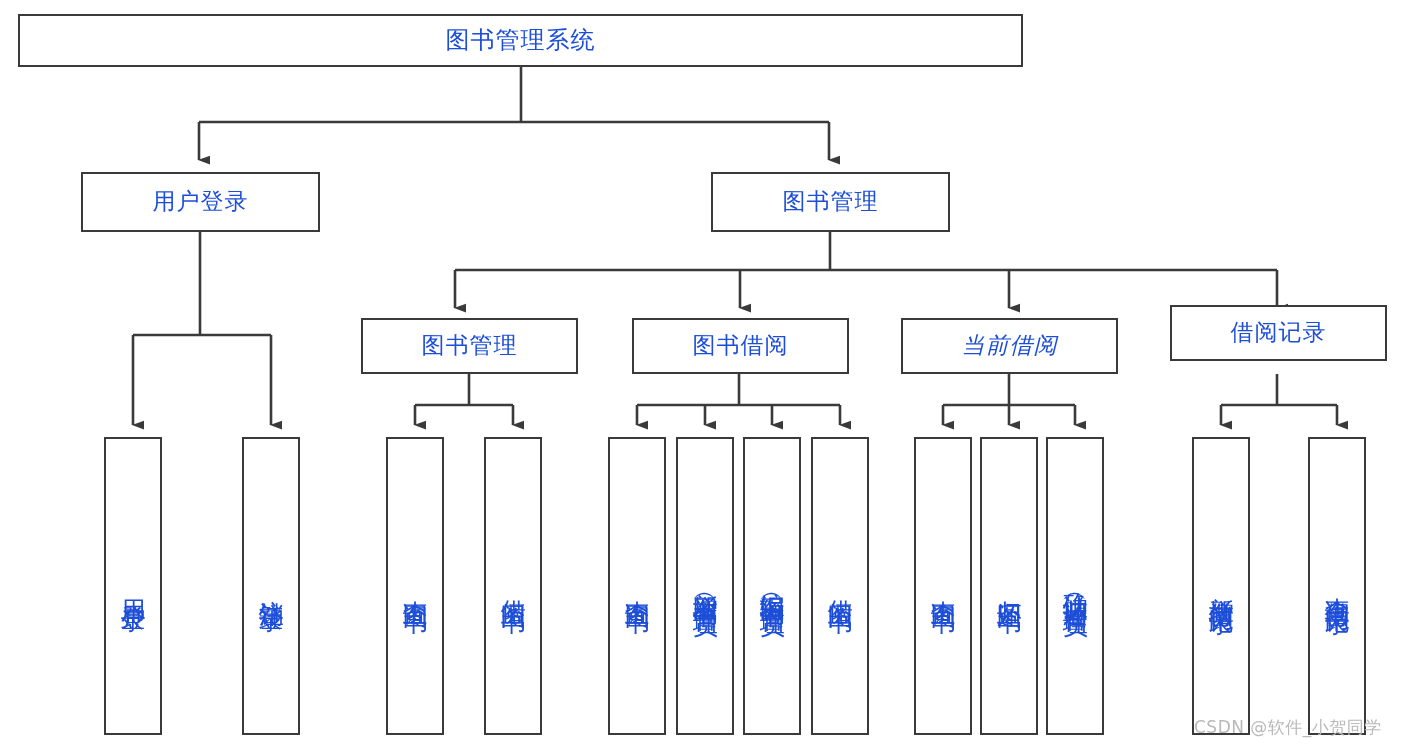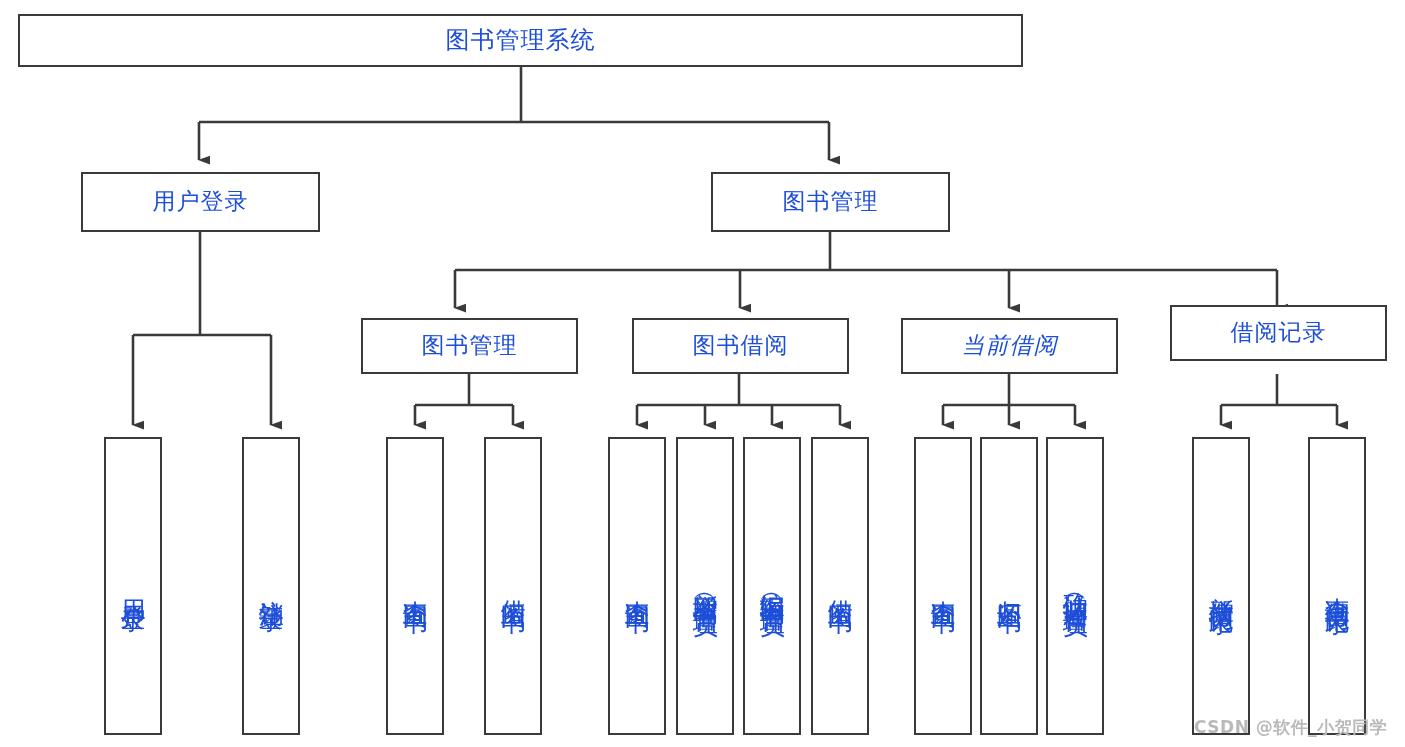--- a/index.html
+++ b/index.html
@@ -194,15 +194,15 @@
   </div>
 
   <div class="node vert" style="left:1192px; top:437px; width:58px; height:298px;">
     <span class="vlabel">新增借阅记录</span>
   </div>
 
   <div class="node vert" style="left:1308px; top:437px; width:58px; height:298px;">
     <span class="vlabel">查询借阅记录</span>
   </div>
 
-  <div class="watermark" style="left:1194px; top:716px;font-weight:bold;">CSDN @软件_小贺同学</div>
+  <div class="watermark" style="left:1194px; top:716px;">CSDN @软件_小贺同学</div>
 
 </div>
 
 </body></html>

